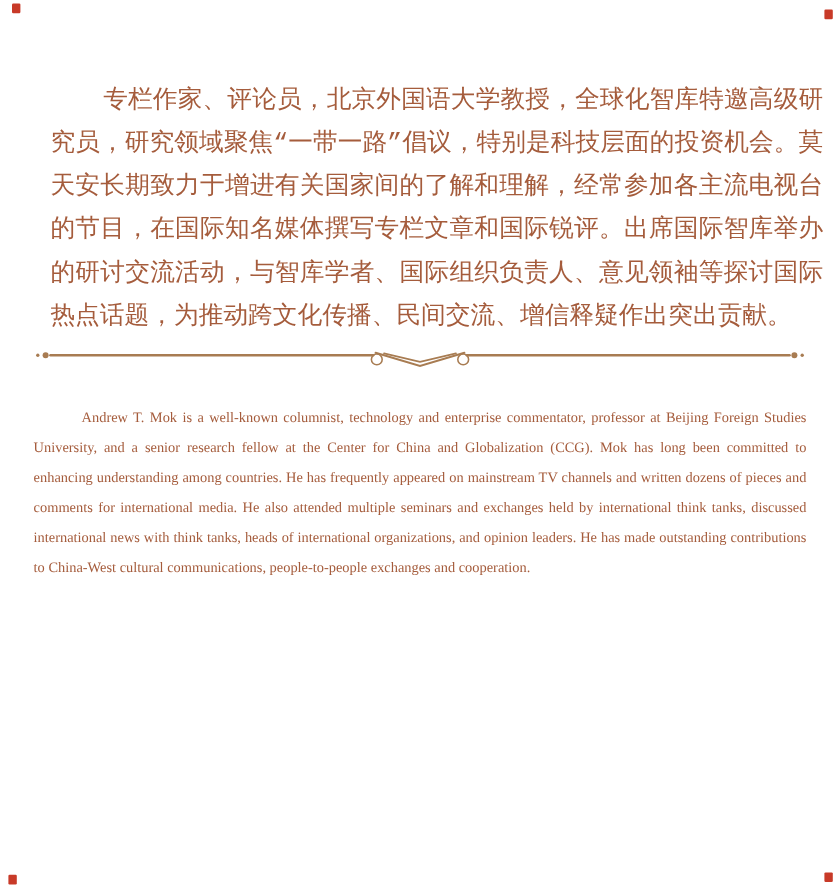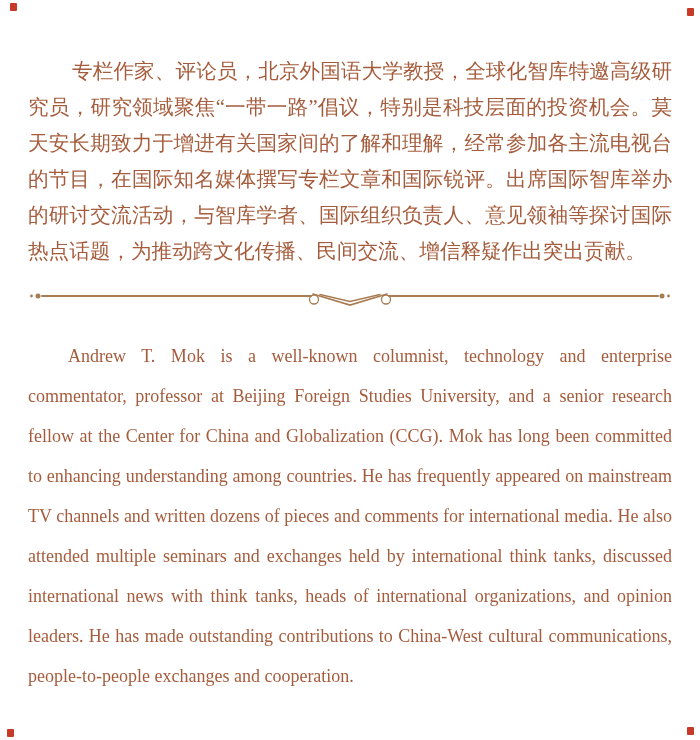--- a/index.html
+++ b/index.html
@@ -9,33 +9,34 @@
     font-family: "Liberation Serif", "DejaVu Serif", serif;
   }
   .page {
     position: relative;
     width: 700px; height: 740px;
     background: var(--page-bg, #ffffff);
   }
   .bio-cn {
     position: absolute;
     left: 28px; top: 53px; width: 644px;
-    margin: 0;
+    margin: 14px;
     font-size: 20.6px;
     line-height: 36px;
     color: var(--text-color, #a55c3c);
     text-align: justify;
     text-indent: 44px;
+    font-family: Liberation Mono, monospace;
   }
   .bio-en {
     position: absolute;
     left: 28px; top: 336px; width: 644px;
     margin: 0;
-    font-size: 18px;
-    line-height: 40px;
+    font-size: 12px;
+    line-height: 25px;
     color: var(--text-color, #a55c3c);
     text-align: justify;
     text-indent: 40px;
   }
   .divider {
     position: absolute;
     left: 28px; top: 289px;
     width: 644px; height: 26px;
     color: var(--divider-color, #a87c52);
   }

